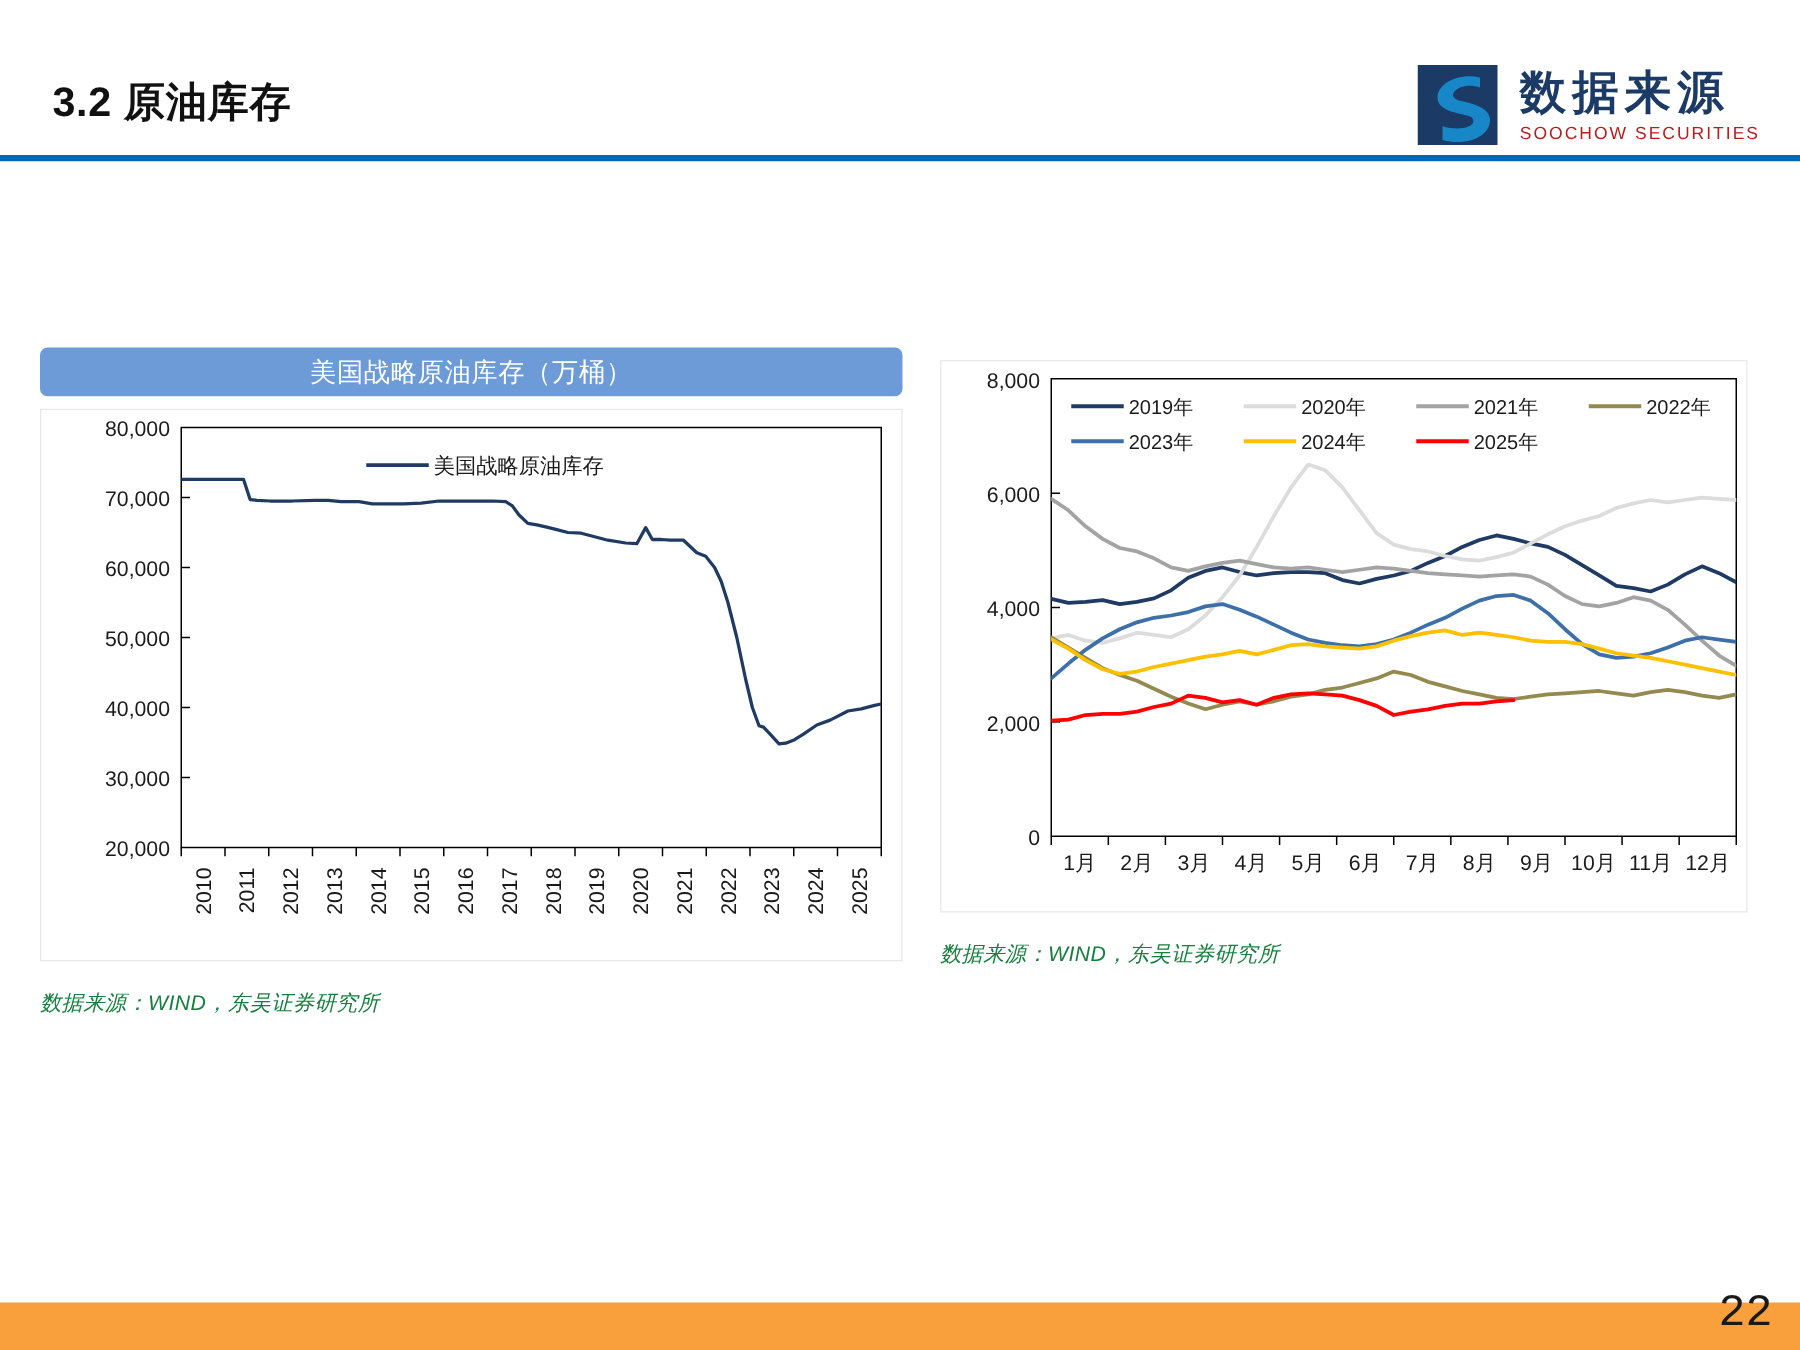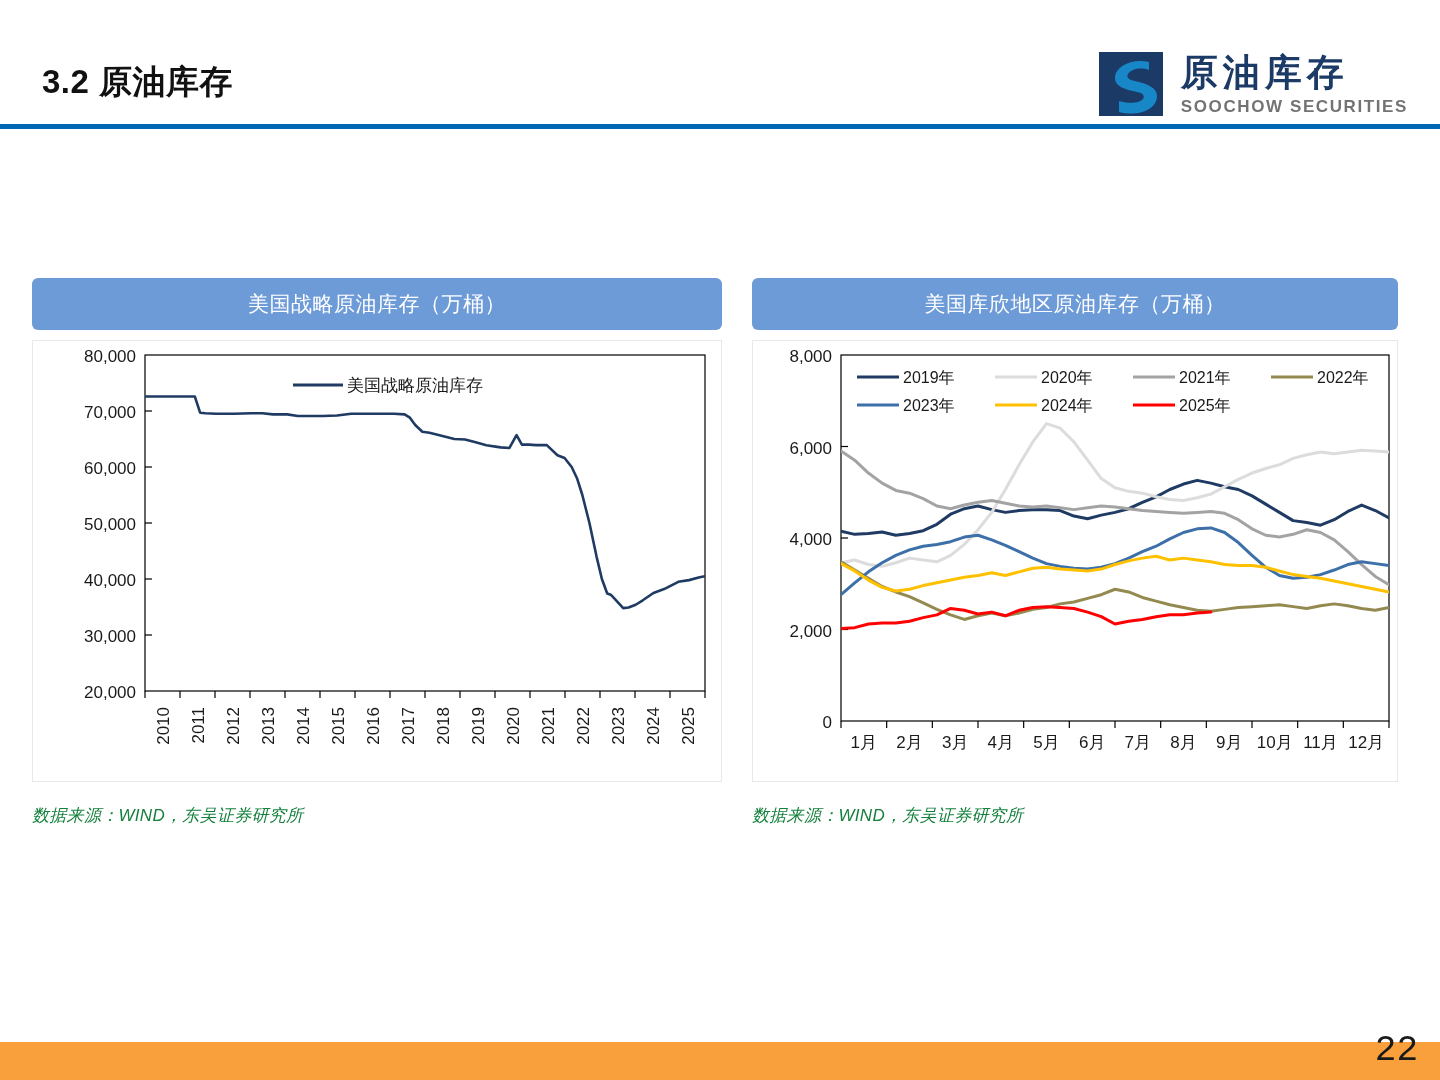--- a/index.html
+++ b/index.html
@@ -63,38 +63,38 @@
     line-height: 1;
   }
   .logo-cn {
     font-size: 37px;
     font-weight: bold;
     color: #1b3a66;
     letter-spacing: 5px;
     white-space: nowrap;
   }
   .logo-en {
-    font-size: 17px;
-    font-weight: bold;
-    color: #737373;
+    font-size: 14px;
+    font-weight: normal;
+    color: #b91c1c;
     letter-spacing: 1.6px;
     margin-top: 7px;
     white-space: nowrap;
   }
 
   
   .panel {
     position: absolute;
     top: 278px;
   }
   .panel-left  { left: 32px;  width: 690px; }
   .panel-right { left: 752px; width: 646px; }
 
   .chart-banner {
-    height: 52px;
+    height: 39px;
     background: #6d9bd8;
     border-radius: 6px;
     color: #ffffff;
     font-size: 21px;
     display: flex;
     align-items: center;
     justify-content: center;
     letter-spacing: 0.5px;
   }
 
@@ -144,21 +144,21 @@
   <div class="page-title">3.2 原油库存</div>
 
   <div class="logo">
     <div class="logo-mark">
       <svg width="72" height="72" viewBox="0 0 72 72">
         <rect x="0" y="4" width="64" height="64" fill="#1b3a66"></rect>
         <path d="M50 14 C34 10 16 18 16 30 C16 40 30 42 38 44 C44 45 46 48 44 51 C41 55 30 56 20 53 L20 64 C38 69 58 62 58 48 C58 38 44 35 36 33 C30 32 27 29 29 26 C32 21 42 19 50 22 Z" fill="#1787c8"></path>
       </svg>
     </div>
     <div class="logo-text">
-      <div class="logo-cn">原油库存</div>
+      <div class="logo-cn">数据来源</div>
       <div class="logo-en">SOOCHOW SECURITIES</div>
     </div>
   </div>
 
   <div class="header-rule"></div>
 </div>
 
 <div class="panel panel-left">
   <div class="chart-banner">美国战略原油库存（万桶）</div>
   <div class="chart-frame">
@@ -220,21 +220,20 @@
         <g>
           <line x1="260" y1="44" x2="310" y2="44" stroke="#1f3a63" stroke-width="3"></line>
           <text x="314" y="50" font-size="17" fill="#1a1a1a">美国战略原油库存</text>
         </g>
       </svg>
   </div>
   <div class="source-note">数据来源：WIND，东吴证券研究所</div>
 </div>
 
 <div class="panel panel-right">
-  <div class="chart-banner">美国库欣地区原油库存（万桶）</div>
   <div class="chart-frame">
     <svg class="chart-svg" id="svg-cushing" width="646" height="440" viewBox="0 0 646 440">
         <rect x="88" y="14" width="548" height="366" fill="none" stroke="#000" stroke-width="1.2"></rect>
         <text x="79" y="387" text-anchor="end" font-size="17" fill="#1a1a1a">0</text>
         <line x1="88" y1="288.5" x2="95" y2="288.5" stroke="#000" stroke-width="1.2"></line>
         <text x="79" y="295.5" text-anchor="end" font-size="17" fill="#1a1a1a">2,000</text>
         <line x1="88" y1="197" x2="95" y2="197" stroke="#000" stroke-width="1.2"></line>
         <text x="79" y="204" text-anchor="end" font-size="17" fill="#1a1a1a">4,000</text>
         <line x1="88" y1="105.5" x2="95" y2="105.5" stroke="#000" stroke-width="1.2"></line>
         <text x="79" y="112.5" text-anchor="end" font-size="17" fill="#1a1a1a">6,000</text>

